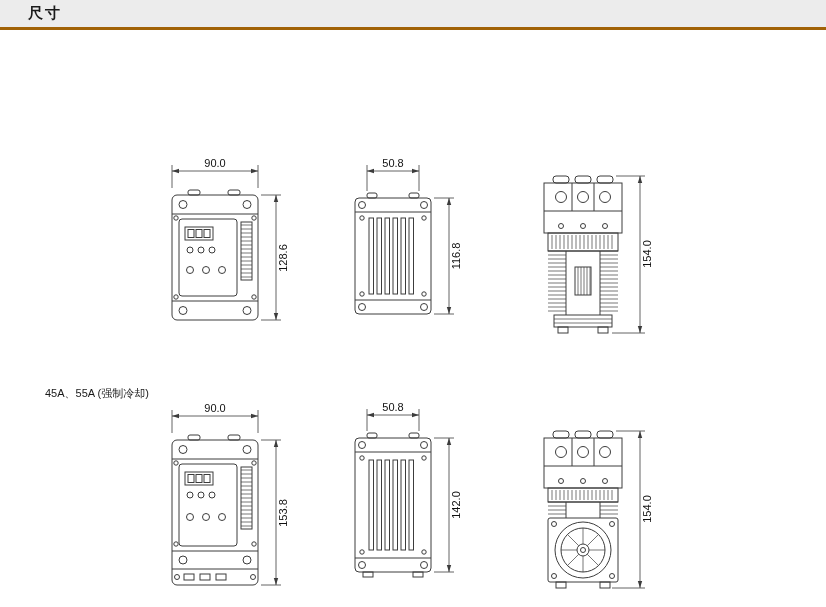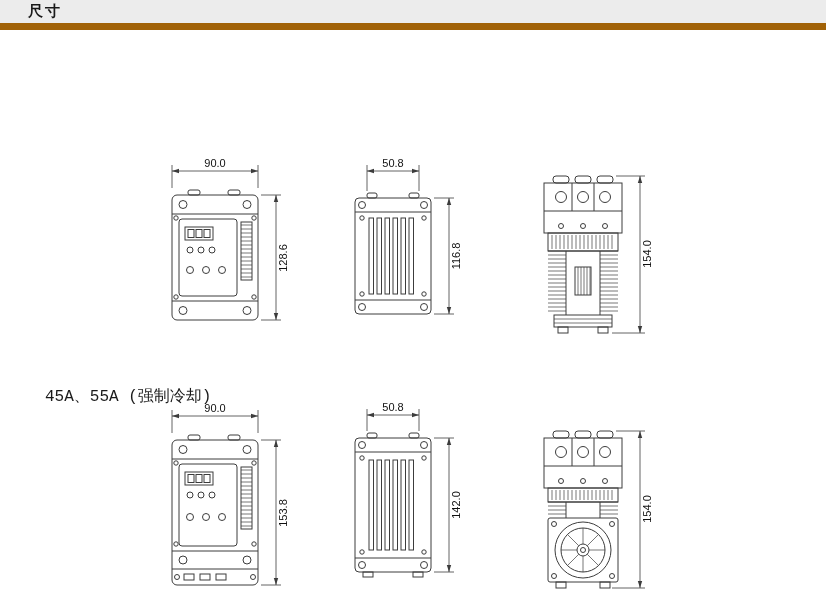--- a/index.html
+++ b/index.html
@@ -1,28 +1,28 @@
 <!DOCTYPE html>
 <html><head>
 <meta charset="utf-8">
 <style>
   * { margin:0; padding:0; box-sizing:border-box; }
   html,body { background:#ffffff; }
   body { font-family:"Liberation Sans", sans-serif; }
   .page { position:relative; width:826px; height:607px; background:#ffffff; overflow:hidden; }
 
   .header { position:absolute; left:0; top:0; width:826px; height:30px;
-            background:#ececec; border-bottom:7px solid #a16207;
+            background:#ececec; border-bottom:3px solid #a16207;
             display:flex; align-items:center; }
   .header .title { margin-left:28px; font-size:15px; font-weight:bold;
                    color:#1a1a1a; letter-spacing:2px; }
 
   .spec { position:absolute; left:45px; top:62px; font-size:13px;
           color:#1a1a1a; line-height:20px; }
-  .sec2 { position:absolute; left:45px; top:386px; font-size:16px; color:#1a1a1a;font-family:Liberation Mono, monospace; }
+  .sec2 { position:absolute; left:45px; top:386px; font-size:11px; color:#1a1a1a; }
 
   svg.drawing { position:absolute; overflow:visible; }
   .ln   { stroke:#3c3c3c; fill:none; stroke-width:1; }
   .thin { stroke:#3c3c3c; fill:none; stroke-width:0.7; }
   .dim line    { stroke:#3c3c3c; stroke-width:0.8; fill:none; }
   .dim polygon { fill:#3c3c3c; stroke:none; }
   .dimtext { font-family:"Liberation Sans", sans-serif; font-size:11px; fill:#111111; }
 </style>
 </head>
 <body>

